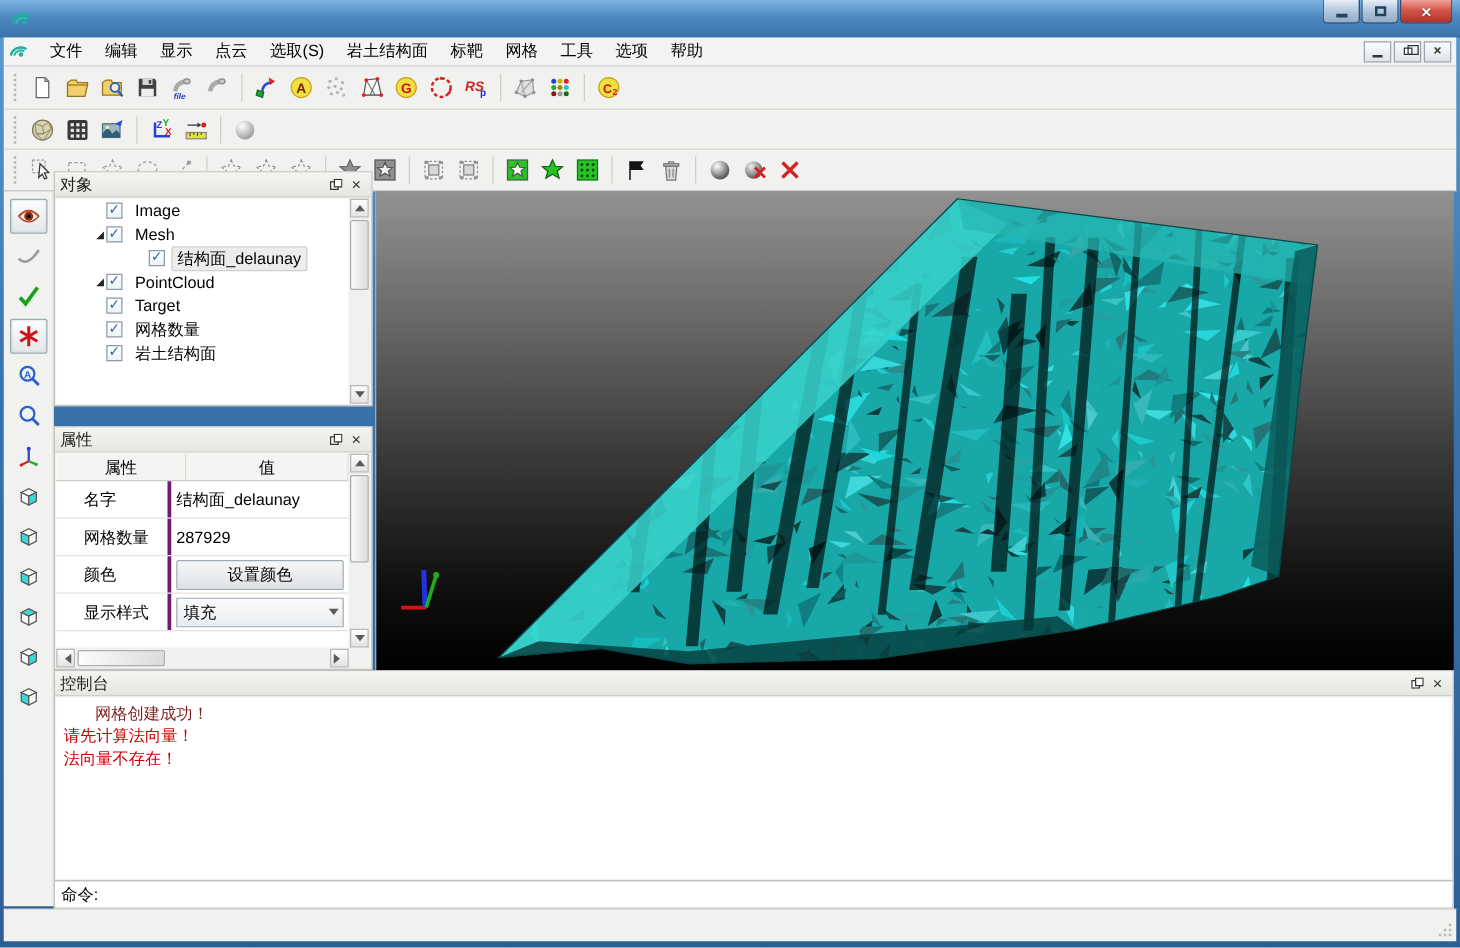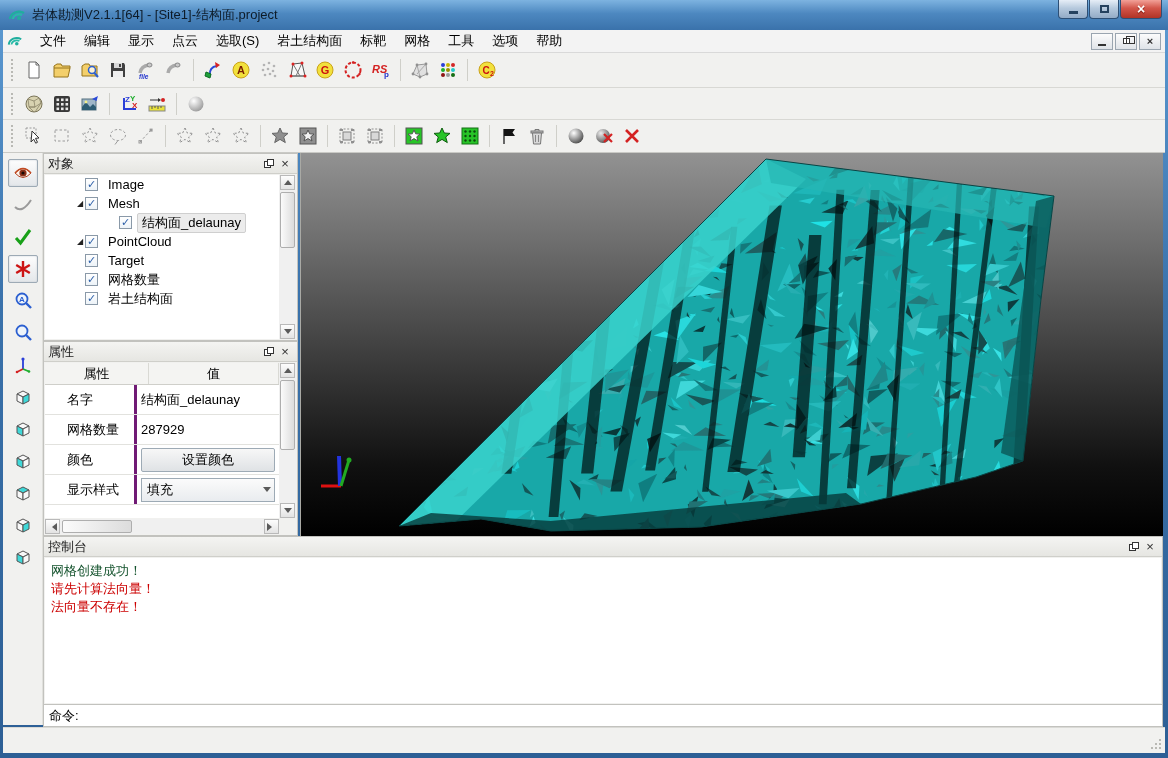--- a/index.html
+++ b/index.html
@@ -43,21 +43,21 @@
   #lefttools{position:absolute;top:153px;left:3px;width:40px;bottom:33px;background:#f1f1ef;
     display:flex;flex-direction:column;align-items:center;padding-top:6px;gap:4px;border-right:1px solid #e0e0dc;}
   #lefttools .icon-btn{width:30px;height:28px;}
   #lefttools .icon-btn.active{border:1px solid #9daab5;background:linear-gradient(180deg,#fdfdfd,#e4e7ea);box-shadow:inset 0 0 2px #c4ccd4;}
   
   .dock{position:absolute;background:#f1f1ef;border:1px solid #c2c2be;}
   .dock-head{height:20px;background:linear-gradient(180deg,#f4f4f2,#e6e6e2);border-bottom:1px solid #cfcfca;
     display:flex;align-items:center;padding:0 4px;font-size:13px;color:#222;}
   .dock-head .spacer{flex:1;}
   .head-btn{width:16px;height:14px;display:flex;align-items:center;justify-content:center;cursor:pointer;color:#333;}
-  #objpanel{top:153px;left:43px;width:255px;height:188px;}
+  #objpanel{top:137px;left:43px;width:255px;height:188px;}
   #proppanel{top:341px;left:43px;width:255px;height:195px;}
   
   #tree-body{position:absolute;top:21px;left:1px;right:18px;bottom:1px;background:#fff;overflow:hidden;}
   #tree-vscroll{position:absolute;top:21px;right:1px;width:17px;bottom:1px;background:#f0f0f0;}
   .tree-row{height:19px;display:flex;align-items:center;white-space:nowrap;}
   .tree-row .exp{width:10px;font-size:8px;color:#222;text-align:center;flex:none;}
   .cb{width:13px;height:13px;border:1px solid #8a99a8;background:linear-gradient(180deg,#fff,#edf3f8);
      flex:none;margin-right:5px;font-size:11px;font-weight:bold;color:#2c5fa8;line-height:11px;text-align:center;cursor:pointer;}
   .tree-label{padding:0 4px;border:1px solid transparent;border-radius:2px;}
   .tree-row.selected .tree-label{background:#ececec;border-color:#cfcfcf;}
@@ -103,21 +103,20 @@
 <body>
 
 <div id="titlebar">
   <span class="app-ico">
     <svg width="18" height="18" viewBox="0 0 18 18">
         <path d="M2 13a9 8 0 0 1 14-6" stroke="#1fae9e" stroke-width="2.2" fill="none"></path>
         <path d="M5 13a6 5 0 0 1 9-4" stroke="#27bca8" stroke-width="2" fill="none"></path>
         <circle cx="11" cy="12" r="2" fill="#1fae9e"></circle>
       </svg>
   </span>
-  <span id="title-text">岩体勘测V2.1.1[64] - [Site1]-结构面.project</span>
   <div id="win-controls">
     <div class="win-btn">
         <span class="glyph-min"></span>
       </div>
     <div class="win-btn">
         <span class="glyph-max"></span>
       </div>
     <div class="win-btn close">
         <span class="glyph-x">×</span>
       </div>
@@ -1509,21 +1508,21 @@
     <span class="spacer"></span>
     <span class="head-btn">
         <svg width="10" height="9" viewBox="0 0 10 9">
           <rect x="0.5" y="2.5" width="6" height="6" fill="#fff" stroke="#333"></rect>
           <rect x="3.5" y="0.5" width="6" height="6" fill="#fff" stroke="#333"></rect>
         </svg>
       </span>
     <span class="head-btn">×</span>
   </div>
   <div id="console-body">
-      <div style="color: #14532d;">网格创建成功！</div>
+      <div style="color: #7f1d1d; margin-left: 25px;">网格创建成功！</div>
       <div style="color: rgb(204, 0, 0);">请先计算法向量！</div>
       <div style="color: rgb(204, 0, 0);">法向量不存在！</div>
     </div>
 </div>
 
 <div id="cmdline">
   <span>命令:</span>
 </div>
 
 <div id="statusbar">

